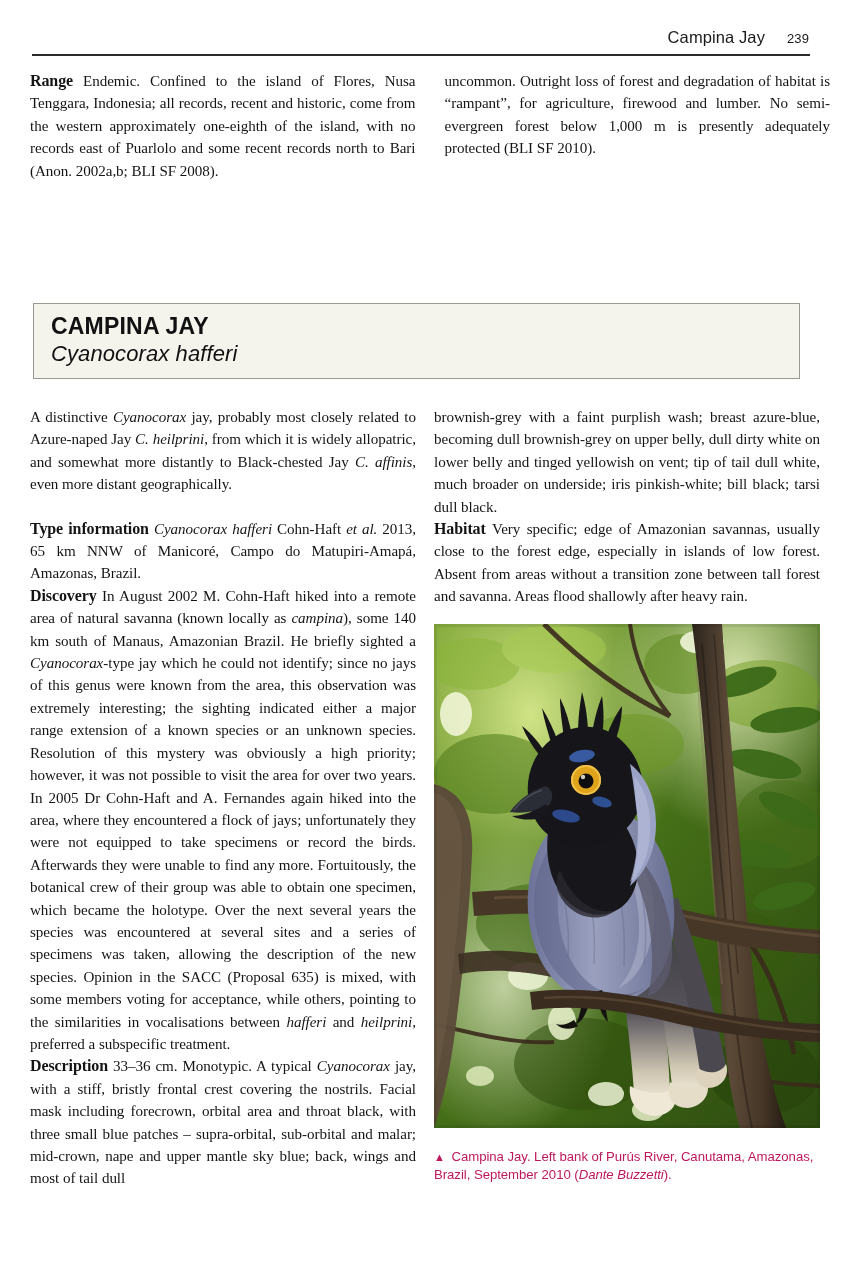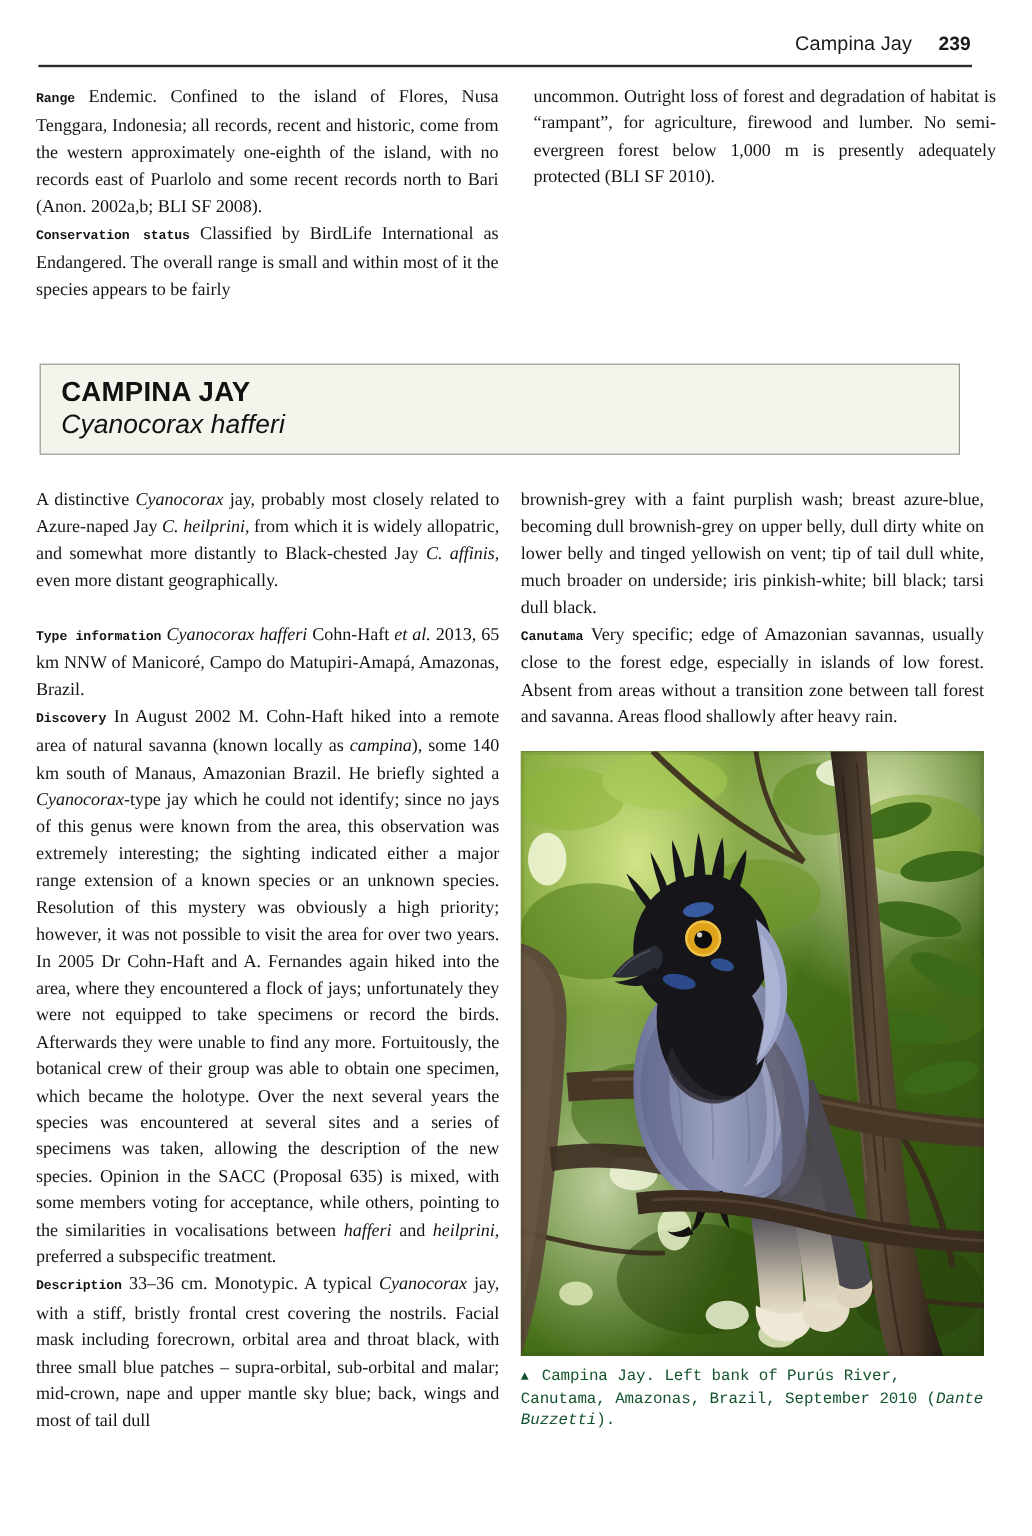--- a/index.html
+++ b/index.html
@@ -35,21 +35,21 @@
     display: flex;
     justify-content: flex-end;
     align-items: baseline;
     font-family: "Liberation Sans", sans-serif;
     font-size: 16.5px;
     color: #1a1a1a;
     letter-spacing: 0.1px;
     padding-right: 1px;
   }
   .runhead-title { margin-right: 22px; }
-  .runhead-folio { font-weight: 700; font-size: 16px; text-align: right; }
+  .runhead-folio { font-weight: 400; font-size: 13px; text-align: right; }
   .runhead-rule {
     position: absolute;
     left: 32px;
     top: 54px;
     width: 778px;
     height: 1.6px;
     background: #2b2b2b;
   }
 
   
@@ -67,21 +67,21 @@
     margin: 0;
     font-size: 15.1px;
     line-height: 22.4px;
     text-align: justify;
     text-justify: inter-word;
     -webkit-hyphens: manual;
     hyphens: manual;
     letter-spacing: -0.05px;
   }
   p.body + p.body { margin-top: 0; }
-  .lead { font-weight: 700; font-family: Liberation Mono, monospace; font-size: 11px; letter-spacing: -0.1px; }
+  .lead { font-weight: 700; font-family: Liberation Serif, serif; font-size: 16px; letter-spacing: -0.1px; }
   .it { font-style: italic; }
   .gap { height: 22px; }
 
   
   .banner {
     position: absolute;
     left: 33px;
     top: 303px;
     width: 767px;
     height: 76px;
@@ -128,25 +128,25 @@
     background: #355614;
   }
   .photo {
     position: absolute;
     inset: 0;
     overflow: hidden;
   }
   .photo svg { display: block; width: 100%; height: 100%; }
 
   .caption {
-    margin-top: 8px;
-    font-family: Liberation Mono, monospace;
+    margin-top: 20px;
+    font-family: Liberation Sans, sans-serif;
     font-size: 13.2px;
     line-height: 18.4px;
-    color: #14532d;
+    color: #be185d;
     letter-spacing: -0.05px;
   }
   .caption .tri { font-size: 11px; margin-right: 3px; }
   .caption .it { font-style: italic; }
 </style>
 </head>
 <body>
 
 <div class="page">
 
@@ -154,21 +154,20 @@
     <div class="runhead-inner">
       <span class="runhead-title">Campina Jay</span>
       <span class="runhead-folio">239</span>
     </div>
   </div>
   <div class="runhead-rule"></div>
 
   <div class="cols">
     <div class="col">
       <p class="body"><span class="lead">Range</span> <span>Endemic. Confined to the island of Flores, Nusa Tenggara, Indonesia; all records, recent and historic, come from the western approximately one-eighth of the island, with no records east of Puarlolo and some recent records north to Bari (Anon. 2002a,b; BLI SF 2008).</span></p>
-      <p class="body"><span class="lead">Conservation status</span> <span>Classified by BirdLife International as Endangered. The overall range is small and within most of it the species appears to be fairly</span></p>
     </div>
     <div class="col">
       <p class="body">uncommon. Outright loss of forest and degradation of habitat is “rampant”, for agriculture, firewood and lumber. No semi-evergreen forest below 1,000 m is presently adequately protected (BLI SF 2010).</p>
     </div>
   </div>
 
   <div class="banner">
     <div class="banner-text">
       <div class="banner-common">CAMPINA JAY</div>
       <div class="banner-sci">Cyanocorax hafferi</div>
@@ -186,21 +185,21 @@
 
 
       <p class="body"><span class="lead">Discovery</span> <span>In August 2002 M. Cohn-Haft hiked into a remote area of natural savanna (known locally as </span><span class="it">campina</span><span>), some 140 km south of Manaus, Amazonian Brazil. He briefly sighted a </span><span class="it">Cyanocorax</span><span>-type jay which he could not identify; since no jays of this genus were known from the area, this observation was extremely interesting; the sighting indicated either a major range extension of a known species or an unknown species. Resolution of this mystery was obviously a high priority; however, it was not possible to visit the area for over two years. In 2005 Dr Cohn-Haft and A. Fernandes again hiked into the area, where they encountered a flock of jays; unfortunately they were not equipped to take specimens or record the birds. Afterwards they were unable to find any more. Fortuitously, the botanical crew of their group was able to obtain one specimen, which became the holotype. Over the next several years the species was encountered at several sites and a series of specimens was taken, allowing the description of the new species. Opinion in the SACC (Proposal 635) is mixed, with some members voting for acceptance, while others, pointing to the similarities in vocalisations between </span><span class="it">hafferi</span><span> and </span><span class="it">heilprini</span><span>, preferred a subspecific treatment.</span></p>
 
       <p class="body"><span class="lead">Description</span> <span>33–36 cm. Monotypic. A typical </span><span class="it">Cyanocorax</span><span> jay, with a stiff, bristly frontal crest covering the nostrils. Facial mask including forecrown, orbital area and throat black, with three small blue patches – supra-orbital, sub-orbital and malar; mid-crown, nape and upper mantle sky blue; back, wings and most of tail dull</span></p>
     </div>
 
     <div class="col">
       <p class="body">brownish-grey with a faint purplish wash; breast azure-blue, becoming dull brownish-grey on upper belly, dull dirty white on lower belly and tinged yellowish on vent; tip of tail dull white, much broader on underside; iris pinkish-white; bill black; tarsi dull black.</p>
 
-      <p class="body"><span class="lead">Canutama</span> <span>Very specific; edge of Amazonian savannas, usually close to the forest edge, especially in islands of low forest. Absent from areas without a transition zone between tall forest and savanna. Areas flood shallowly after heavy rain.</span></p>
+      <p class="body"><span class="lead">Habitat</span> <span>Very specific; edge of Amazonian savannas, usually close to the forest edge, especially in islands of low forest. Absent from areas without a transition zone between tall forest and savanna. Areas flood shallowly after heavy rain.</span></p>
 
 
       <div class="photo-wrap">
         <div class="photo">
           <svg viewBox="0 0 386 504" preserveAspectRatio="none">
             <defs>
               <linearGradient id="bgG" x1="0" y1="0" x2="1" y2="1">
                 <stop offset="0%" stop-color="#6f9a25"></stop>
                 <stop offset="35%" stop-color="#4d7a1a"></stop>
                 <stop offset="70%" stop-color="#3a5f14"></stop>

